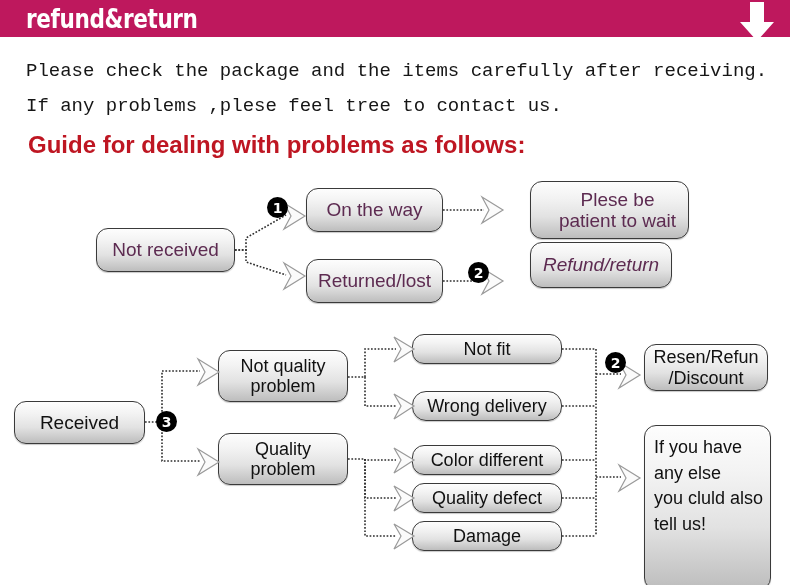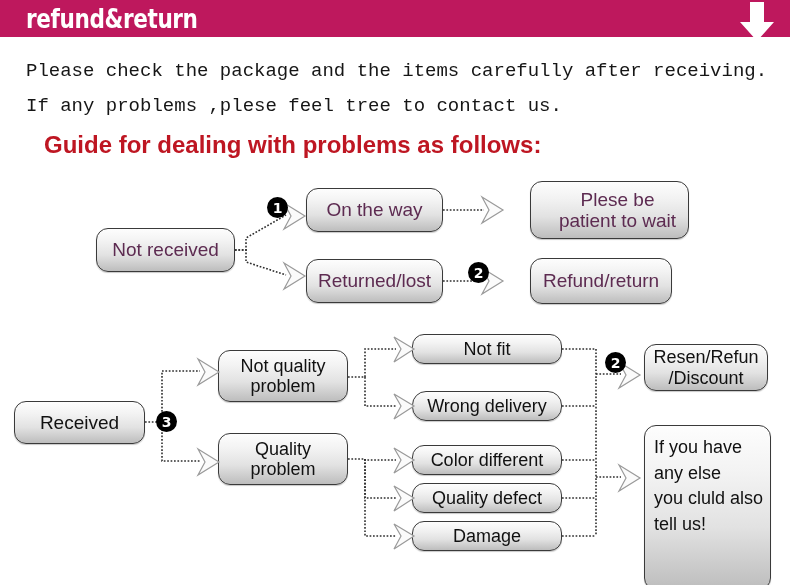--- a/index.html
+++ b/index.html
@@ -38,21 +38,21 @@
   .intro{
     position:absolute;left:26px;
     color:#161616;
     font-size:19px;
     font-family:Liberation Mono, monospace;
     white-space:nowrap;
   }
   .intro-1{top:60px;}
   .intro-2{top:95px;}
   .guide-title{
-    position:absolute;left:44px;top:131px;
+    position:absolute;left:28px;top:131px;
     color:#be1622;
     font-size:24px;
     font-weight:700;
     font-family:"Liberation Sans", sans-serif;
     white-space:nowrap;
   }
 
   
   .fbox{
     position:absolute;
@@ -187,21 +187,21 @@
 
   <div class="fbox purple" style="left:306px;top:259px;width:137px;height:44px;font-size:19px;">
     <span>Returned/lost</span>
   </div>
 
   <div class="fbox purple" style="left:530px;top:181px;width:159px;height:58px;font-size:19px;flex-direction:column;padding-left:16px;">
     <span>Plese be</span>
     <span>patient to wait</span>
   </div>
 
-  <div class="fbox purple" style="left:530px;top:258px;width:142px;height:46px;font-size:19px;">
+  <div class="fbox purple" style="left:530px;top:242px;width:142px;height:46px;font-size:19px;font-style:italic;">
     <span>Refund/return</span>
   </div>
 
   <div class="badge" style="left:267px;top:197px;">1</div>
   <div class="badge" style="left:468px;top:262px;">2</div>
 
   <div class="fbox dark" style="left:14px;top:401px;width:131px;height:43px;font-size:19px;">
     <span>Received</span>
   </div>
 

